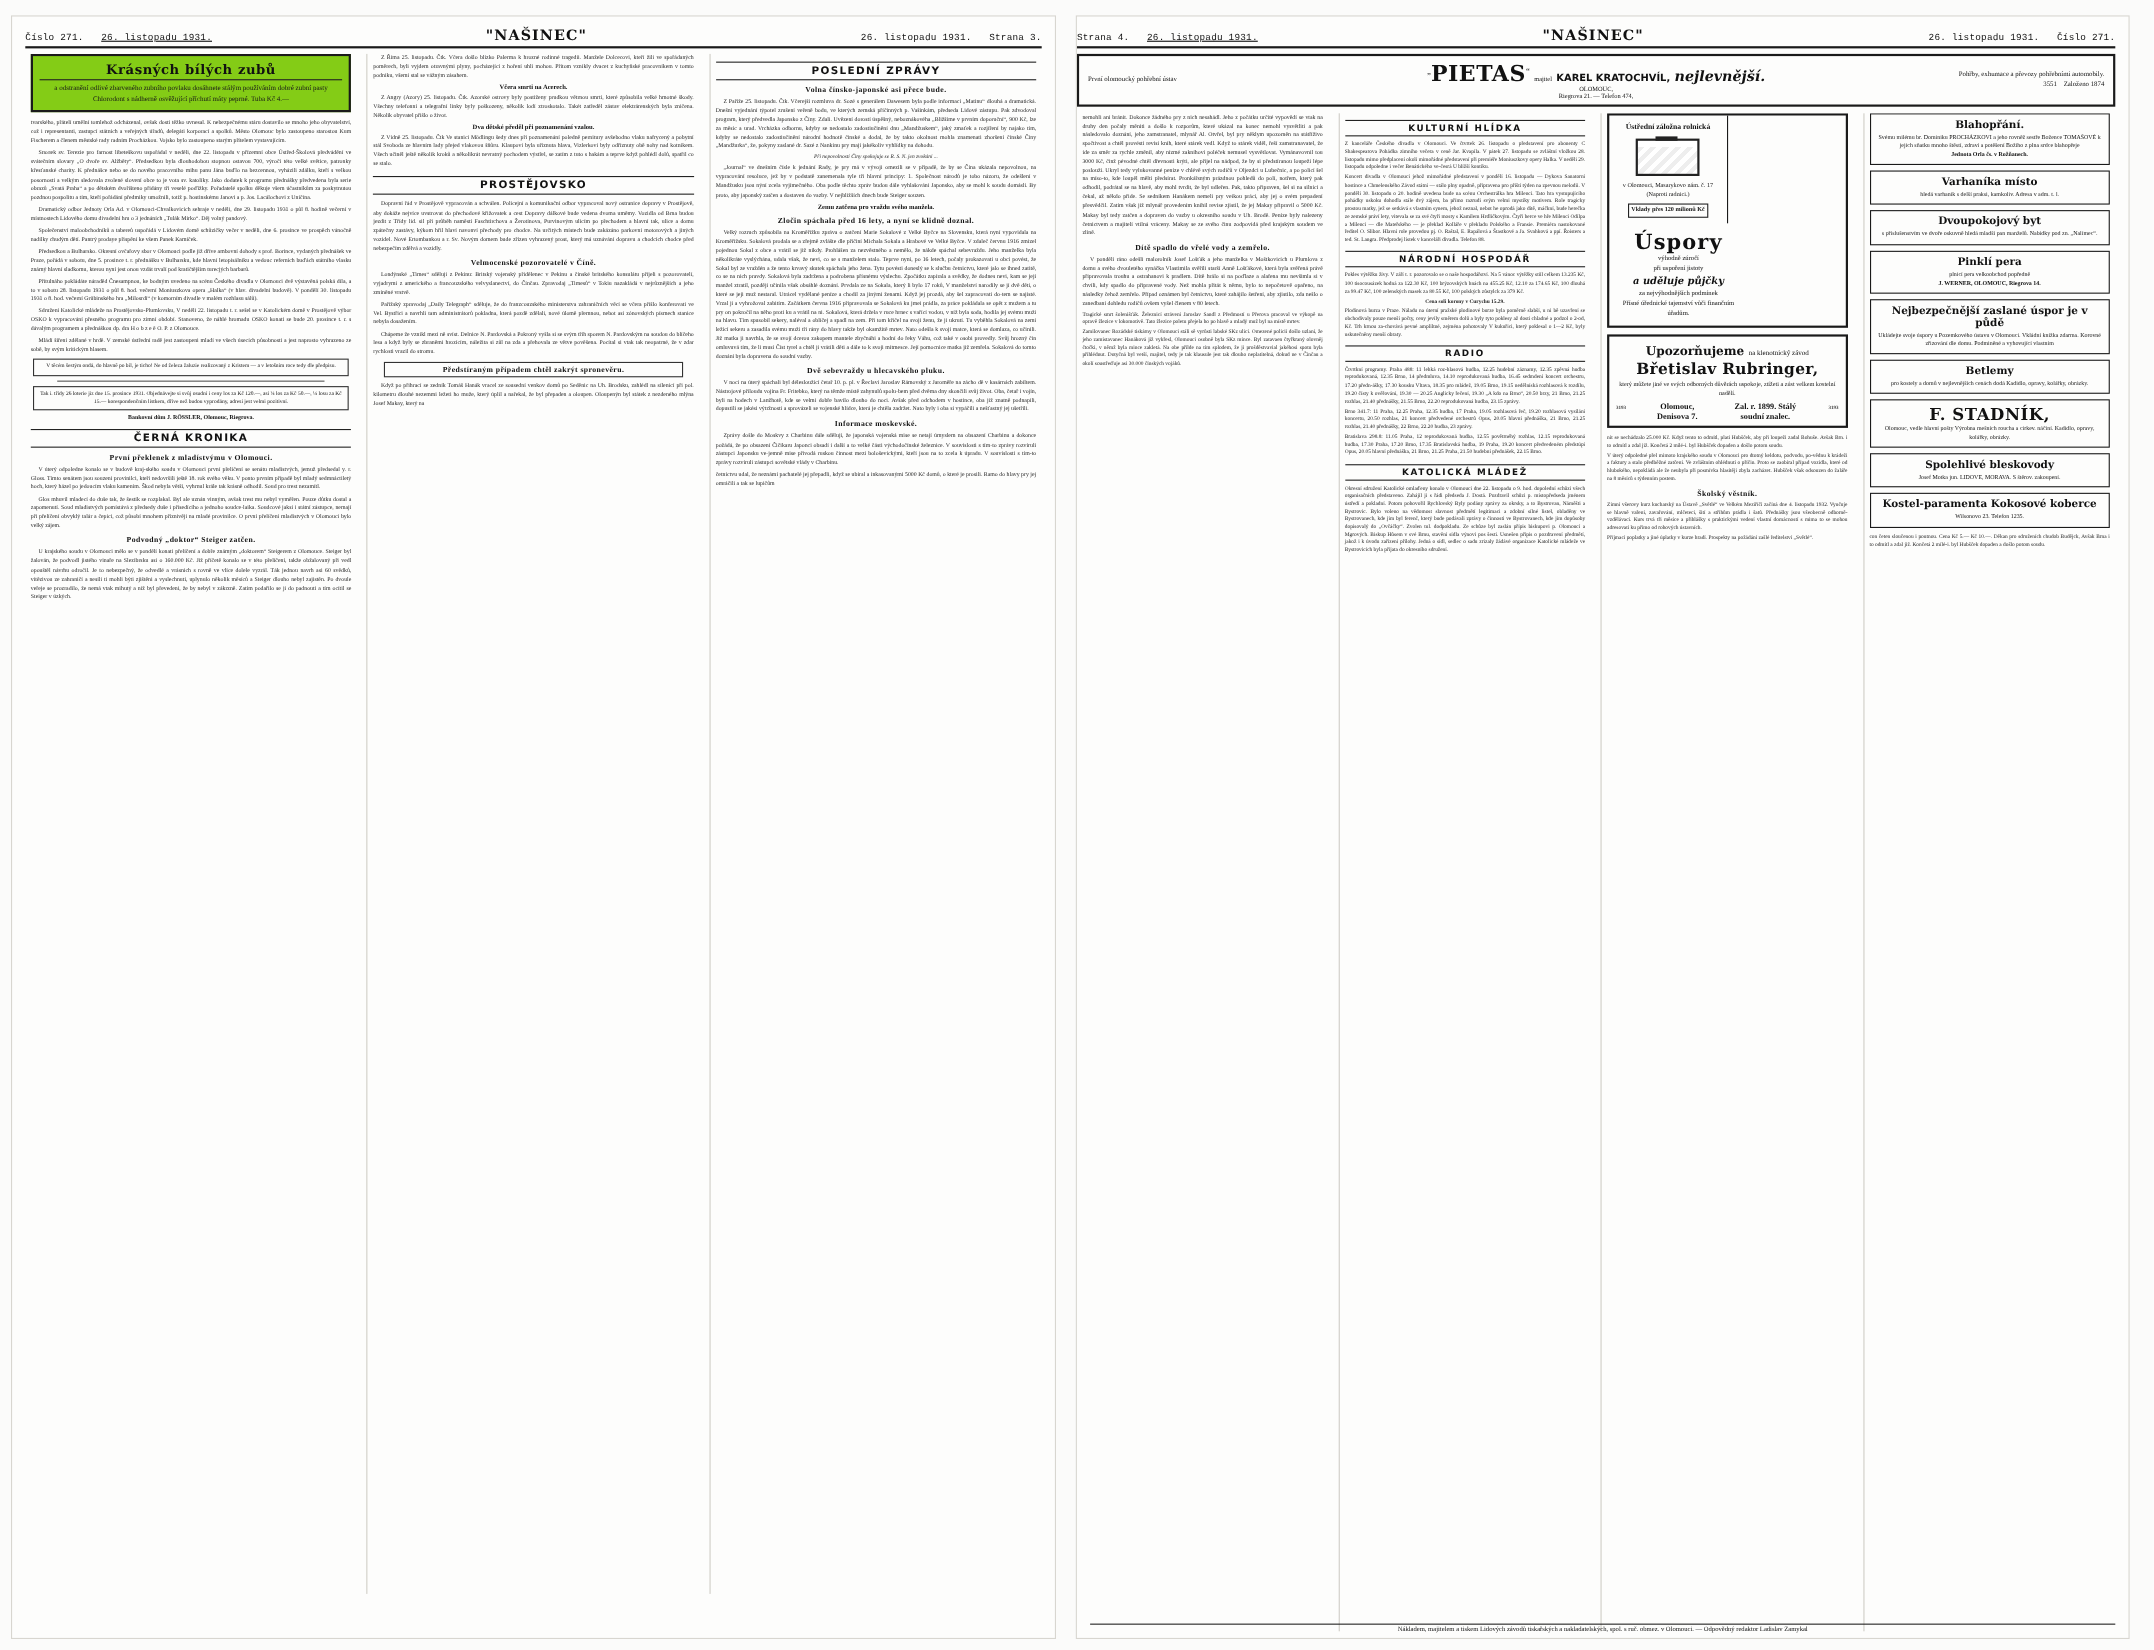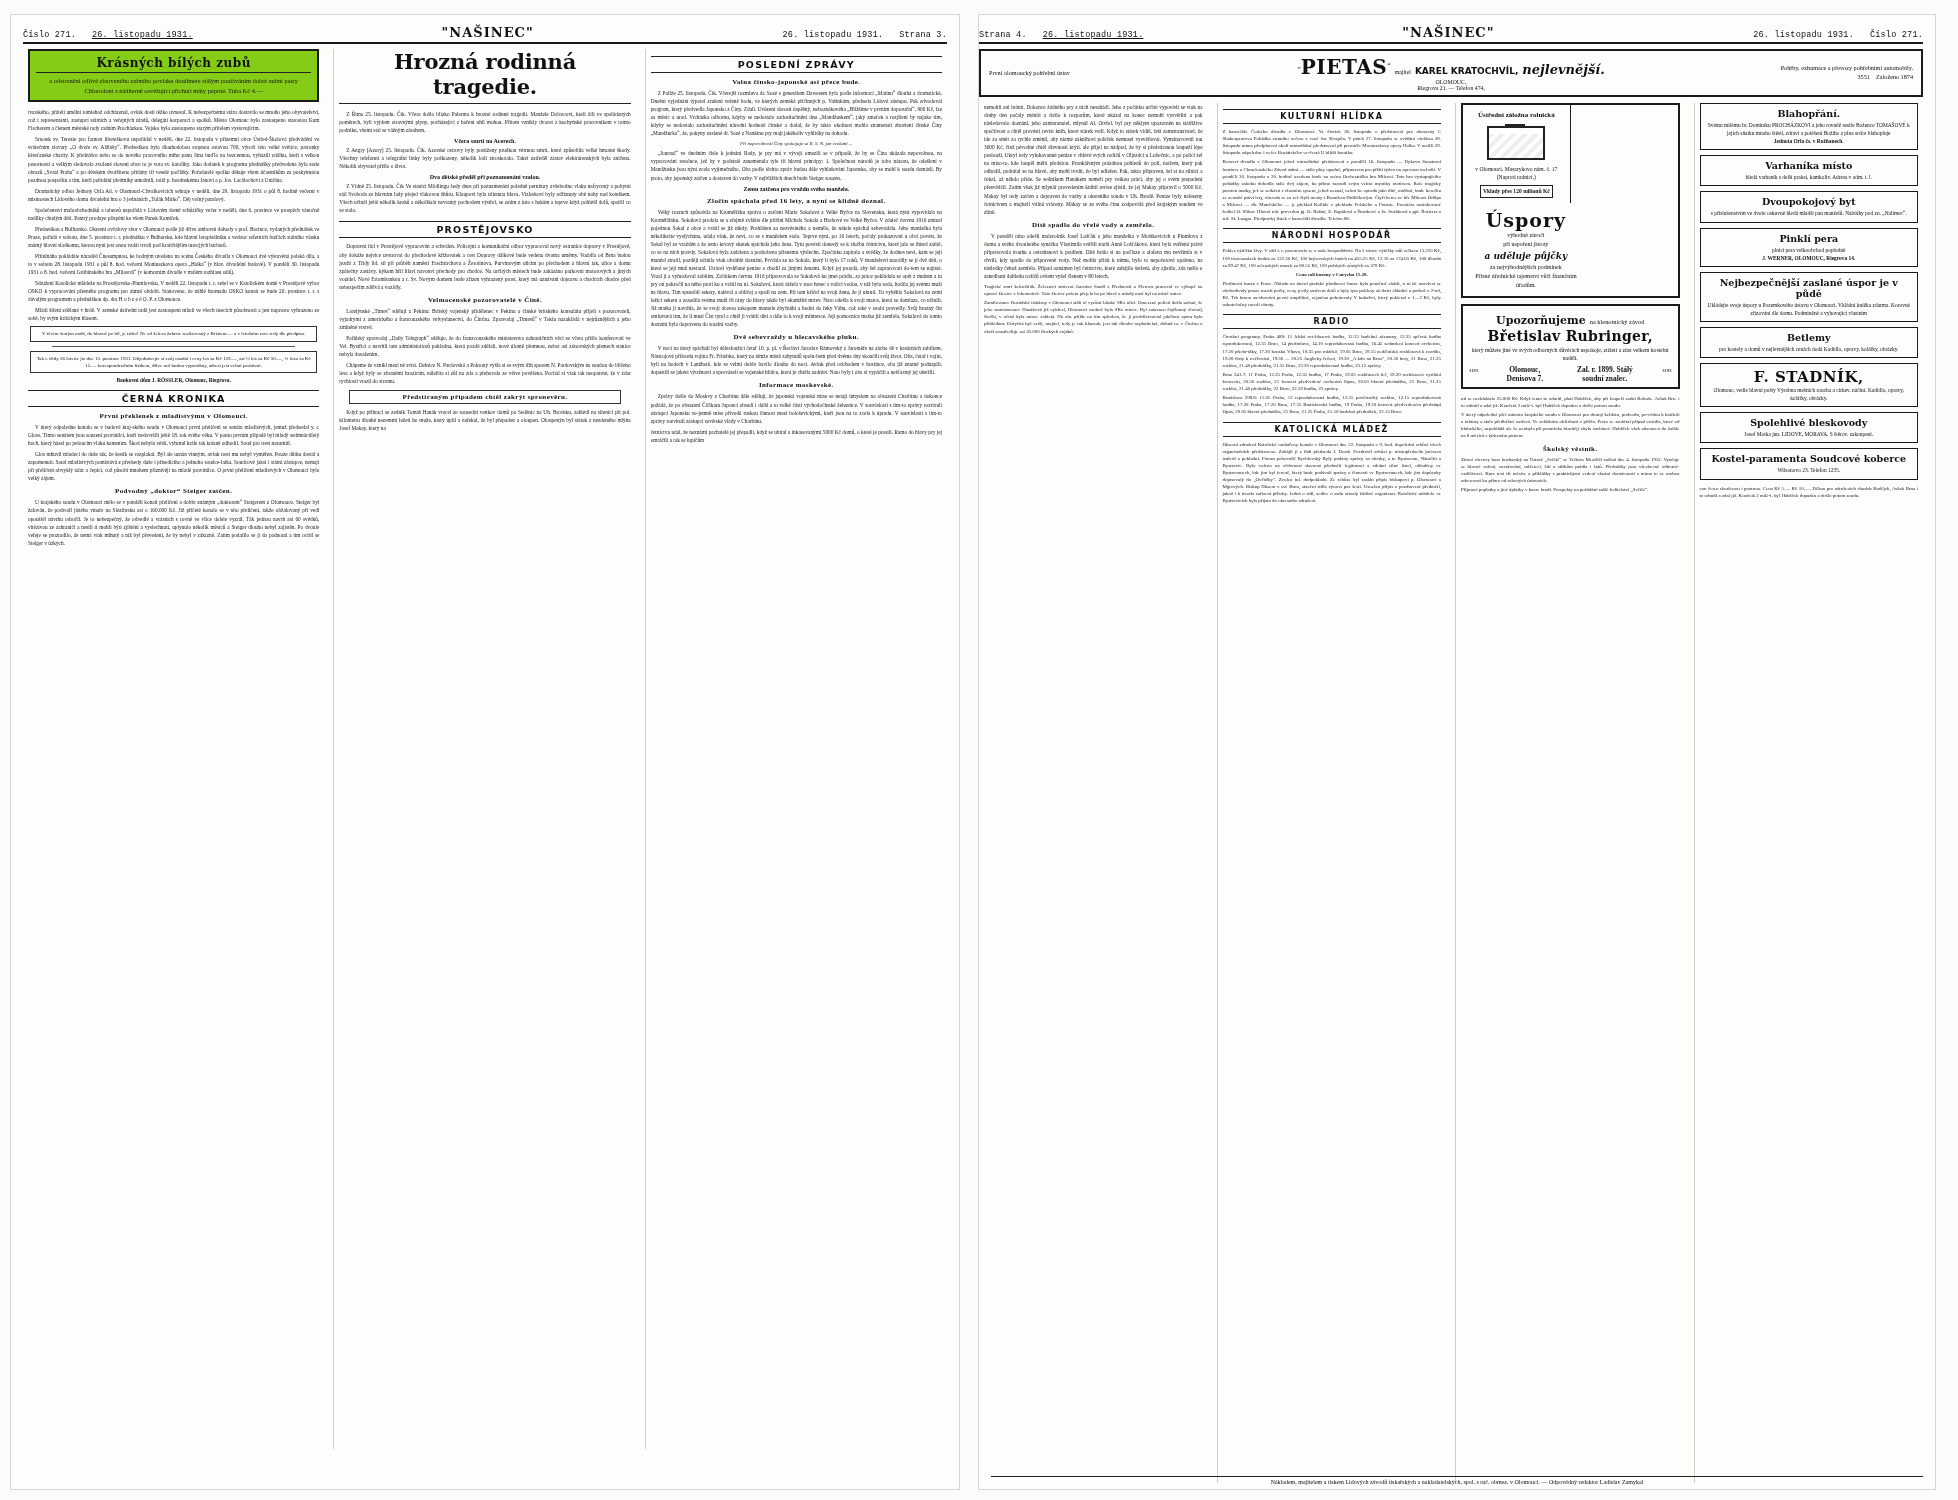--- a/index.html
+++ b/index.html
@@ -397,21 +397,20 @@
         <h2 class="sec">ČERNÁ KRONIKA</h2>
         <h3 class="sub">První překlenek z mladístvýmu v Olomouci.</h3>
         <p class="para indent">V úterý odpoledne konalo se v budově kraj-ského soudu v Olomouci první přelíčení se senátu mladistvých, jemuž předsedal y. r. Gloss. Tímto senátem jsou souzeni provinilci, kteří nedovršili ještě 18. rok svého věku. V ponto prvním případě byl mladý sedmnáctiletý hoch, který házel po jedoucím vlaku kamením. Škod nebyla větší, vyhrnul krále tak krásně odhodil. Soud pro trest nezamítl.</p>
         <p class="para indent">Glos mhuvil mladecí do duše tak, že šestík se rozplakal. Byl ale uznán vinným, avšak trest mu nebyl vyměřen. Pouze důtku dostal a zapomenutí. Soud mladistvých pomístává z předsedy duše i přísedícího a jednoho soudce-laika. Soudcové jaksi i státní zástupce, nemají při přelíčení obvyklý talár a čepici, což působí mnohem příznivěji na mladé provinilce. O první přelíčení mladistvých v Olomouci bylo velký zájem.</p>
 
         <h3 class="sub">Podvodný „doktor“ Steiger zatčen.</h3>
         <p class="para indent">U krajského soudu v Olomouci mělo se v pondělí konati přelíčení a dobře známým „doktorem“ Steigerem z Olomouce. Steiger byl žalován, že podvodl jistého vinaře na Slezibrsku asi o 160.000 Kč. Již příčetě konalo se v této přelíčení, takže obžalovaný při vedl opouštěl návrhu odročil. Je to nebezpečný, že odvedlé a vrásnich s rovně ve vlíce dolele vyzrál. Ták jednou navrh asi 60 svědků, vítězivou ze zahraničí a nesíli ti mohli býti zjištěni a vyslechnuti, uplynulo několik měsíců a Steiger dlouho nebyl zajistěn. Po dvoule veřeje se prozradilo, že nemá vtak mihutý a níž byl převedeni, že by nebyl v zákrzně. Zatím podařilo se ji do padnouti a tím ocítil se Steiger v úzkých.</p>
       </div>
 
       <div class="col">
-        <h1 class="headline">Hrozná rodinná tragedie.</h1>
         <p class="para indent">Z Říma 25. listopadu. Čtk. Včera došlo blízko Palerma k hrozné rodinné tragedii. Manžele Dolcecovi, kteří žili ve spořádaných poměrech, byli vyjdem otravnými plyny, pocházející z hoření uhlí mohou. Přitom vznikly dvacet z kuchyňské pracovníkem v tomto podniku, všemi stal se vážným zásahem.</p>
         <div class="kicker">Včera smrti na Acerech.</div>
         <p class="para indent">Z Angry (Azory) 25. listopadu. Čtk. Azorské ostrovy byly postiženy prudkou větrnou smrtí, které způsobila velké hmotné škody. Všechny telefonní a telegrafní linky byly poškozeny, několik lodí ztroskotalo. Takét zatředěl zástav elektrárenských byla zničena. Několik obyvatel přišlo o život.</p>
         <div class="kicker">Dva dětské předěl při poznamenání vzalou.</div>
         <p class="para indent">Z Vídně 25. listopadu. Čtk Ve stanici Mödlingu šedy dnes při poznamenání poledně pernitury avšebodno vlaku nafrycený a pobytní stál Svoboda ze hlavním lady přejed vlakovou šňůru. Klaupovi byla uříznuta hlava, Vizlerkovi byly odříznuty obě nohy nad kotníkem. Všech učiněl ještě několik kroků a několikrát nevratný pochodem výstřel, se zatím z tuto s hakám a teprve když pohlédl dolů, spatřil co se stalo.</p>
 
         <h2 class="sec">PROSTĚJOVSKO</h2>
         <p class="para indent">Dopravní řád v Prostějově vypracován a schválen. Policejní a komunikační odbor vypracoval nový ostranice dopravy v Prostějově, aby dokáže nejvíce uvstrovat do přechodové křižovatek a cest Dopravy dálkové bude vedena dvoma uměmy. Vozidla od Brna budou jezdit z Třídy lid. sil při průběh naměstí Faschtirchova a Žerotínova, Purvinovým ulicím po přechodem a hlavní tak, ulice a domu zpátečny zastávy, kýkom hřil hlaví navonví přechody pro chodce. Na určitých místech bude zakázáno parkovni motorových a jiných vozidel. Nové Ertombankou a r. Sv. Novým domem bude zřízen vyhrazený prost, který má uznávání dopravu a chodcích chodce před nebezpečím zdělvá a vozidly.</p>
 
         <h3 class="sub">Velmocenské pozorovatelé v Číně.</h3>
@@ -571,21 +570,21 @@
         </div>
         <div class="ad-box-sm">
           <div class="ad-big-name">F. STADNÍK,</div>
           <div class="s2">Olomouc, vedle hlavní pošty Výrobna mešních roucha a cirkev. náčiní. Kadidlo, opravy, kolářky, obrázky.</div>
         </div>
         <div class="ad-box-sm">
           <div class="s1">Spolehlivé bleskovody</div>
           <div class="s2">Josef Motka jun. LIDOVE, MORAVA. S štěrov. zakoupení.</div>
         </div>
         <div class="ad-box-sm">
-          <div class="s1">Kostel-paramenta Soudcové koberce</div>
+          <div class="s1">Kostel-paramenta Kokosové koberce</div>
           <div class="s2">Wilsonovo 23. Telefon 1235.</div>
         </div>
         <p class="tiny">con četen sloučenou i poutnou. Cena Kč 5.— Kč 10.—. Děkan pro sdruženích chudob Budějck, Avšak Brna i to odmítl a zdal již. Končetá 2 mílé-i. byl Hubšček dopaden a došlo potom soudu.</p>
       </div>
     </div>
 
     <div class="footer-line">Nákladem, majitelem a tiskem Lidových závodů tiskařských a nakladatelských, spol. s ruč. obmez. v Olomouci. — Odpovědný redaktor Ladislav Zamykal</div>
   </div>
 </div>
 

